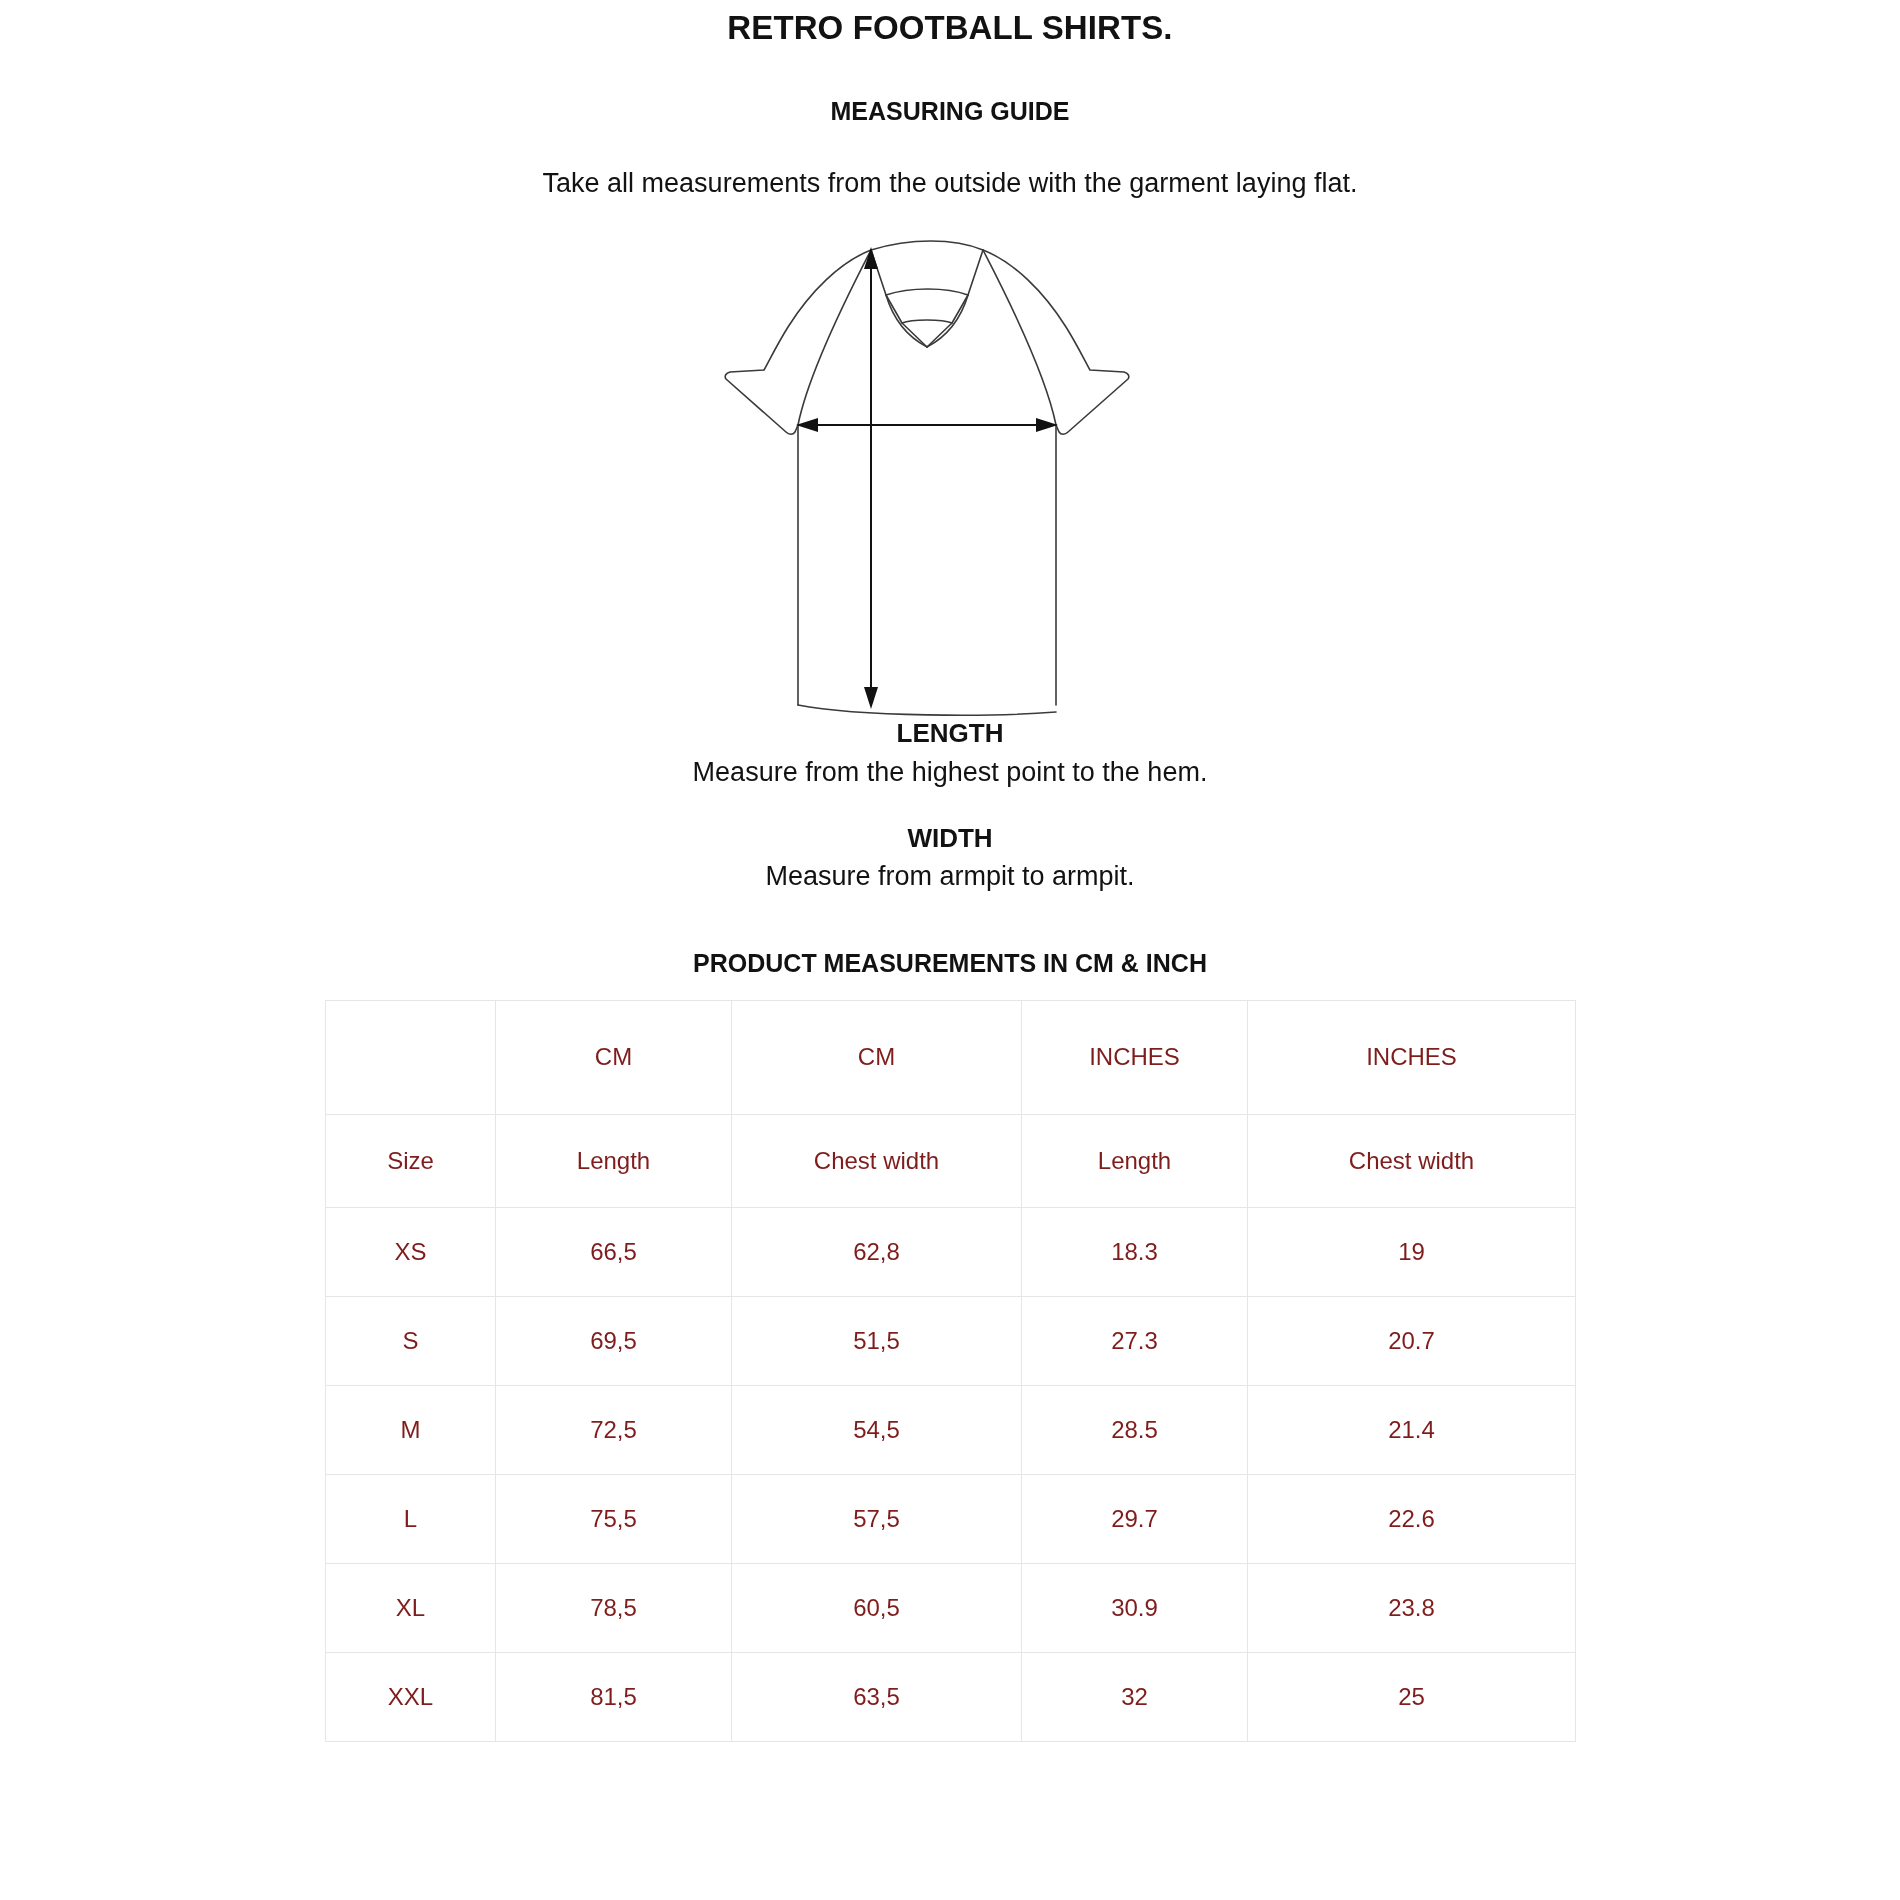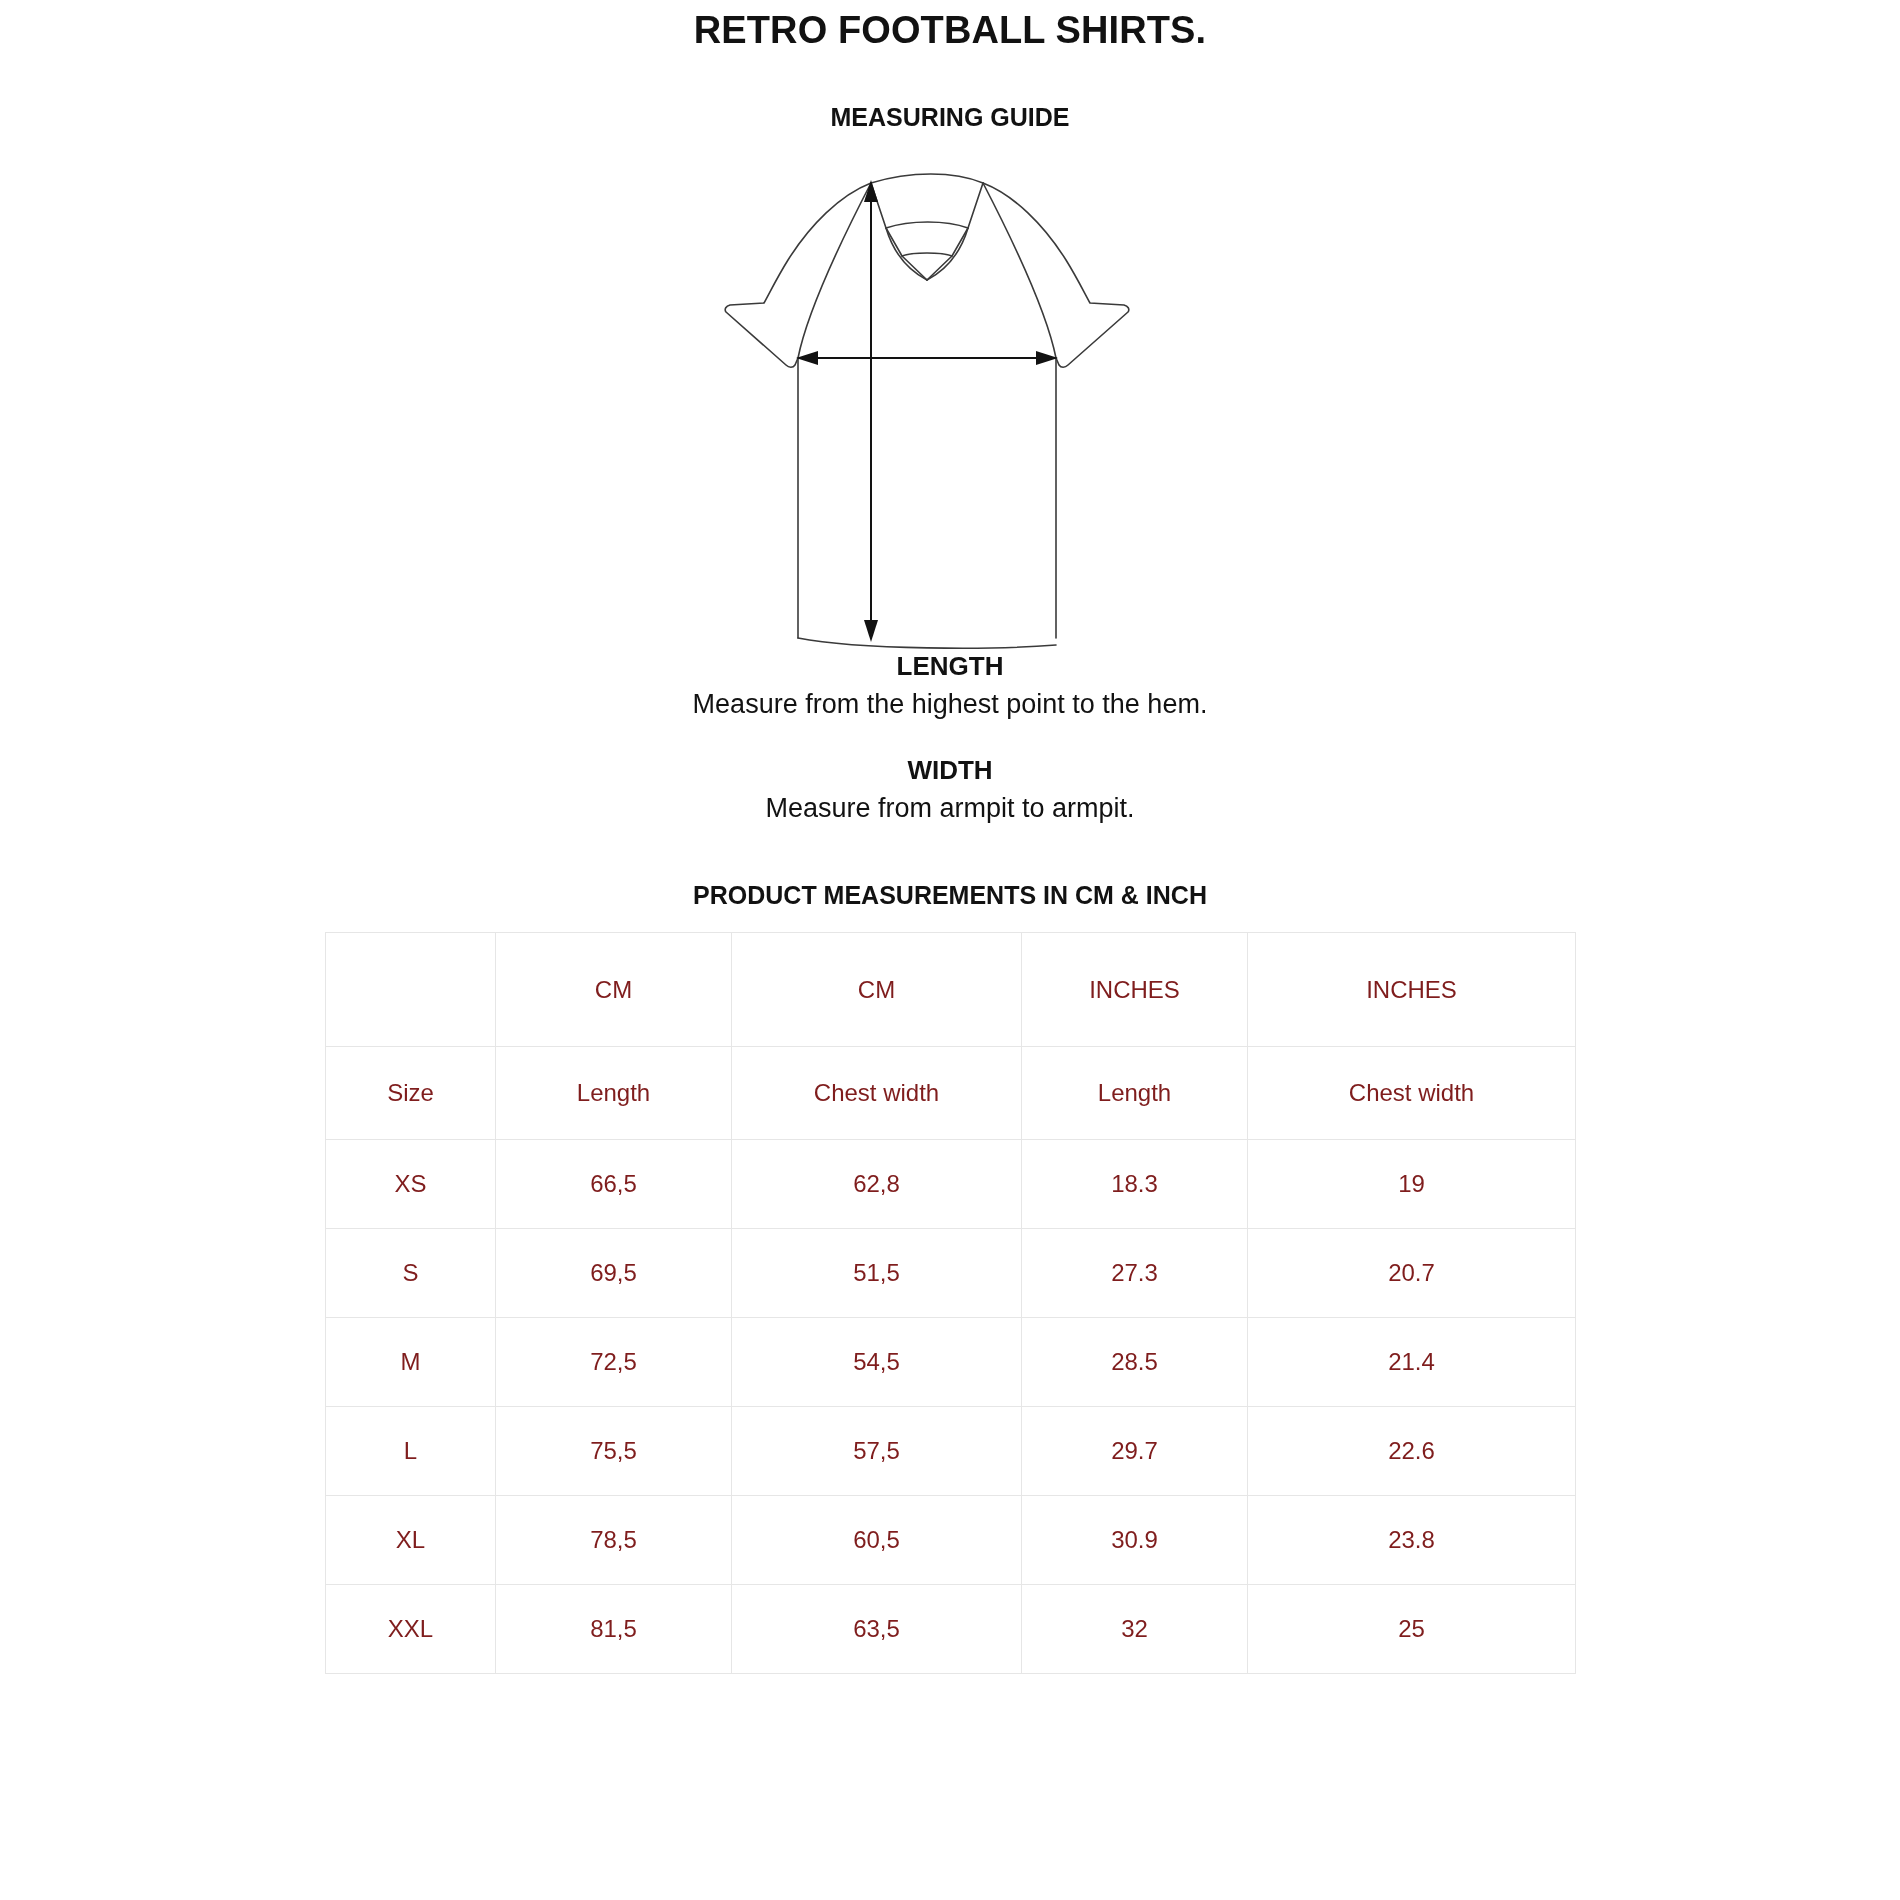--- a/index.html
+++ b/index.html
@@ -18,21 +18,21 @@
     position: relative;
     width: 1900px;
     height: 1900px;
     box-sizing: border-box;
     overflow: hidden;
   }
 
   
   .brand-title {
     text-align: center;
-    font-size: 38px;
+    font-size: 33px;
     font-weight: bold;
     letter-spacing: 0.1px;
     margin: 0;
     padding-top: 9px;
     line-height: 1.15;
   }
   .guide-title {
     text-align: center;
     font-size: 25px;
     font-weight: bold;
@@ -122,20 +122,21 @@
 </style>
 </head>
 <body>
 
 <div class="page">
 
   <h1 class="brand-title">RETRO FOOTBALL SHIRTS.</h1>
 
   <h2 class="guide-title">MEASURING GUIDE</h2>
 
+  <p class="intro-line">Take all measurements from the outside with the garment laying flat.</p>
 
   <div class="figure-wrap">
     <svg class="shirt-figure" width="520" height="510" viewBox="0 0 520 510">
       <g fill="none" stroke="#3a3a3a" stroke-width="1.6" stroke-linejoin="round" stroke-linecap="round">
 
         <path d="M 181 43
                  C 150 55, 120 85, 98 120
                  C 88 136, 80 152, 74 163
                  L 40 165
                  C 36 166, 34 169, 36 172

